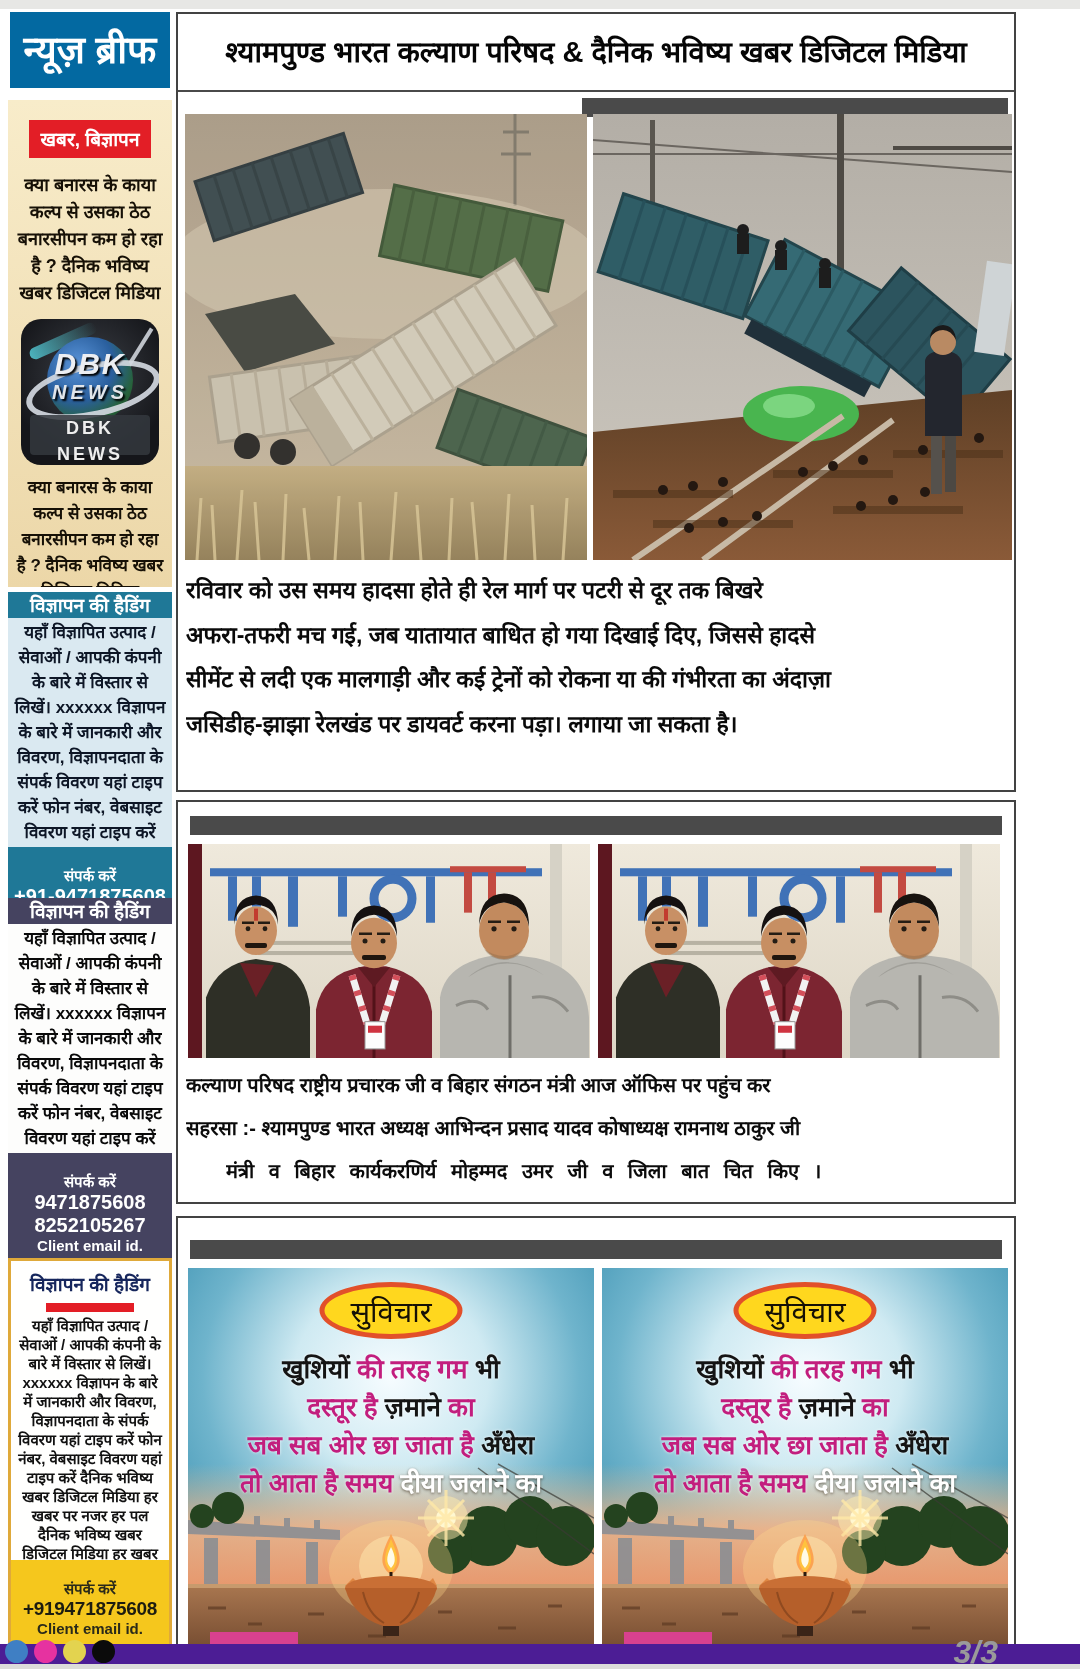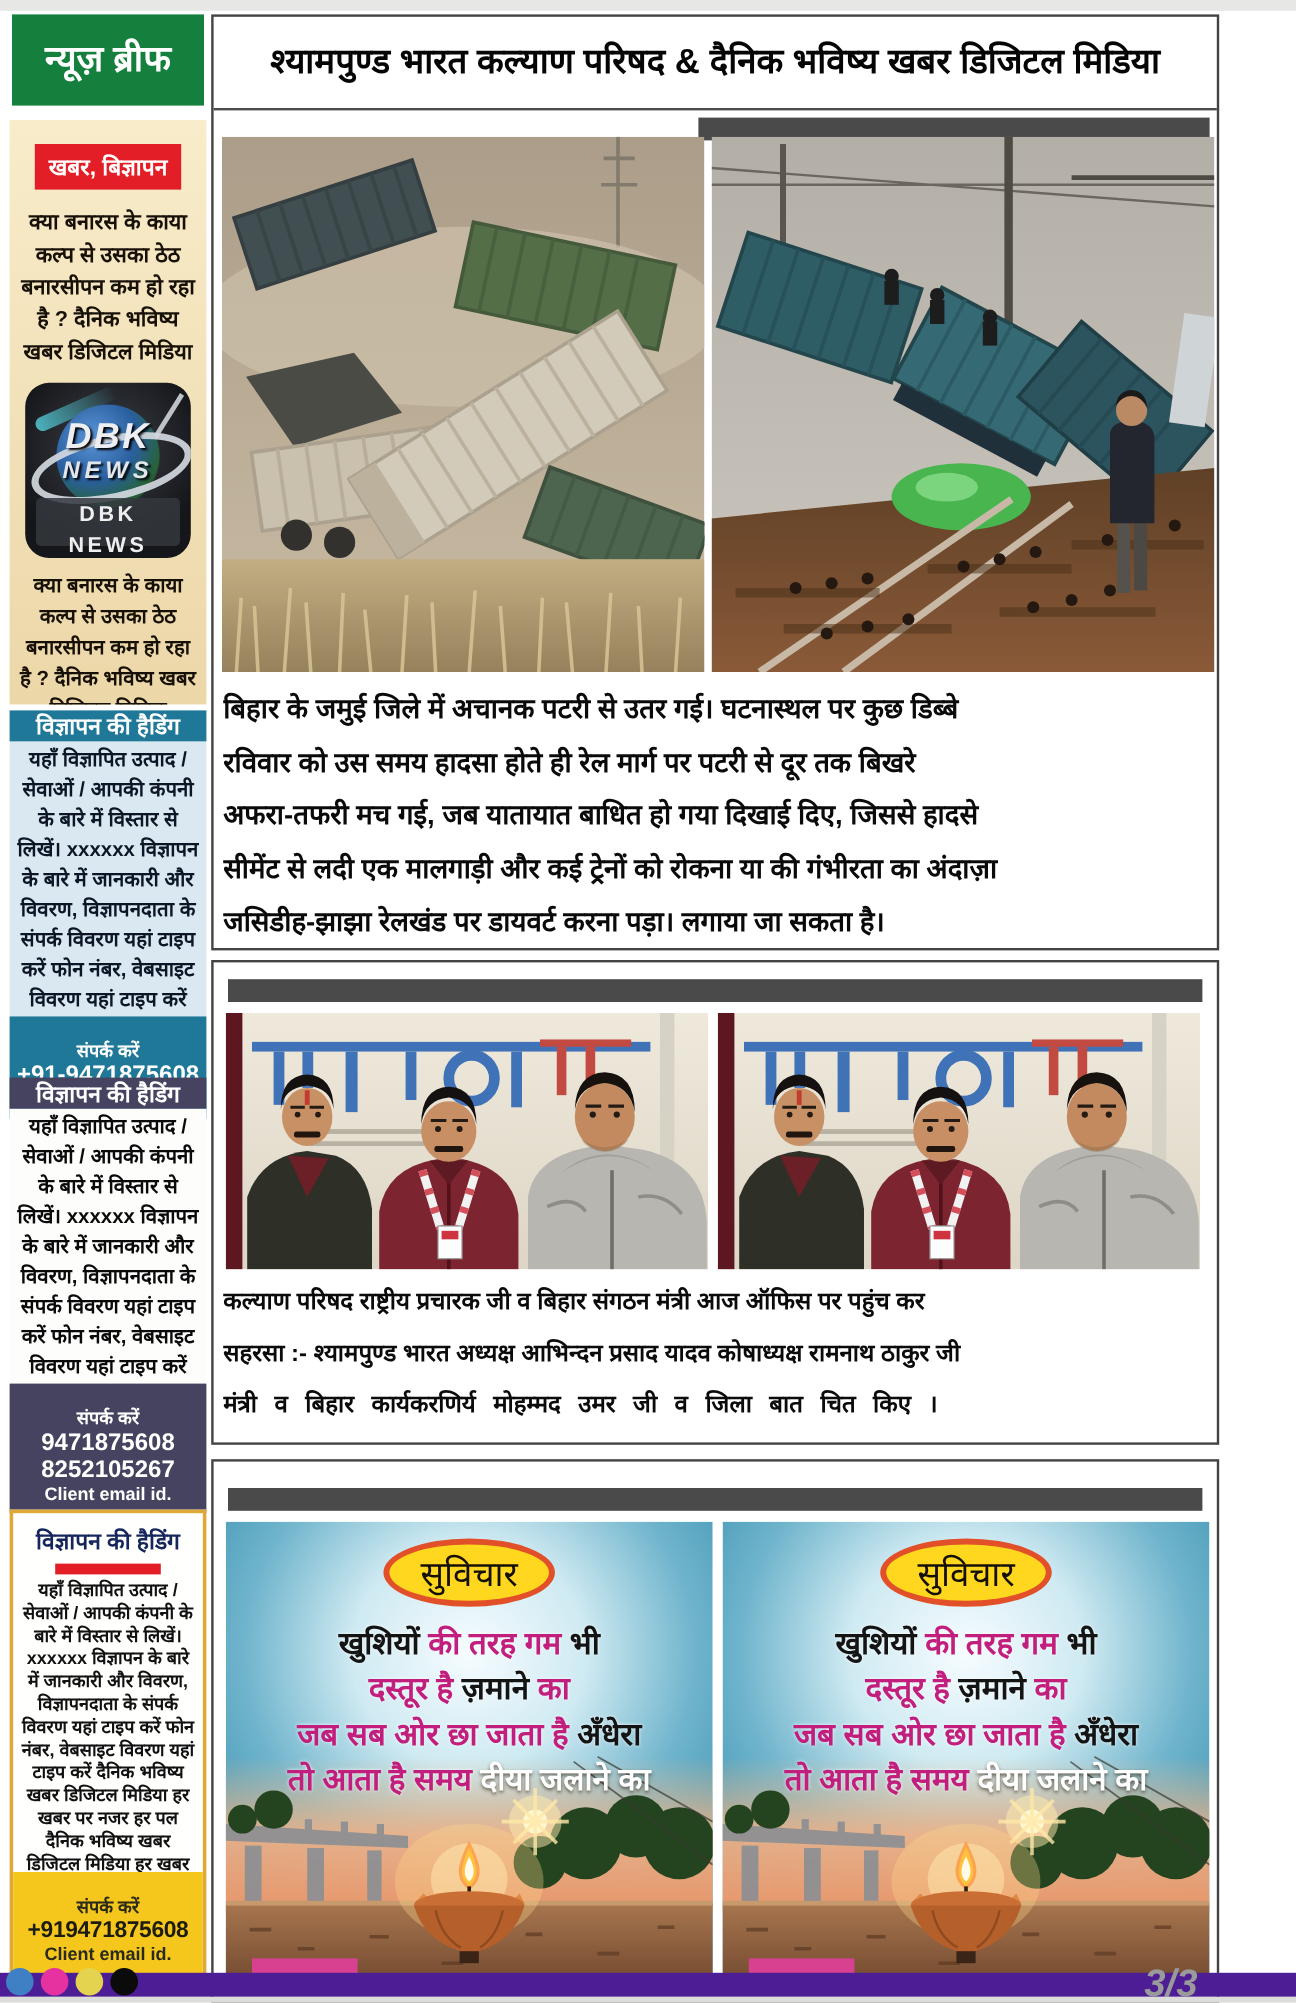--- a/index.html
+++ b/index.html
@@ -4,22 +4,22 @@
 <style>
   html,body{margin:0;padding:0;}
   body{
     width:1080px;height:1669px;position:relative;background:#ffffff;
     font-family:"Liberation Sans","DejaVu Sans",sans-serif;overflow:hidden;
   }
   .abs{position:absolute;}
   .topstrip{left:0;top:0;width:1080px;height:9px;background:#e7e7e5;}
 
   
-  .brand{left:10px;top:12px;width:160px;height:76px;background:#15803d;color:#fff;
-    font-weight:bold;font-size:30px;text-align:center;line-height:76px;white-space:nowrap;overflow:hidden;}
+  .brand{left:10px;top:12px;width:160px;height:76px;background:#0369a1;color:#fff;
+    font-weight:bold;font-size:38px;text-align:center;line-height:76px;white-space:nowrap;overflow:hidden;}
   .newsbox{left:8px;top:100px;width:164px;height:487px;background:linear-gradient(180deg,#f8ecca,#ecd7a8);
     overflow:hidden;text-align:center;}
   .newsbadge{display:block;width:fit-content;margin:20px auto 0;background:#e31e26;color:#fff;
     font-weight:bold;font-size:19px;padding:6px 12px;white-space:nowrap;}
   .newspara{font-weight:bold;color:#161006;font-size:18px;line-height:27px;padding:0 8px;margin-top:14px;}
   .newspara2{font-weight:bold;color:#161006;font-size:17px;line-height:26px;padding:0 8px;margin-top:10px;}
   .logo{position:relative;width:138px;height:146px;margin:12px auto 0;border-radius:20px;overflow:hidden;
     background:radial-gradient(circle at 50% 38%,#3c4047,#15161a 72%);}
   .logo .globe{position:absolute;left:26px;top:18px;width:86px;height:86px;border-radius:50%;
     background:radial-gradient(circle at 35% 32%,#5a95da,#2a5f9e 45%,#27633a 72%,#14301f 95%);}
@@ -77,21 +77,21 @@
   .nline::after{content:"";display:inline-block;width:100%;}
 
   .box2{top:800px;height:404px;}
   .bar2{top:14px;left:12px;width:812px;}
   .ppl{position:absolute;top:42px;width:402px;height:214px;}
   .pplL{left:10px;} .pplR{left:420px;}
   .slines{position:absolute;left:8px;right:8px;top:262px;}
   .sline{font-weight:bold;color:#0b0b0b;font-size:20px;line-height:43px;
     text-align:justify;text-align-last:justify;overflow:hidden;white-space:nowrap;}
   .sline::after{content:"";display:inline-block;width:100%;}
-  .sline.last{text-align-last:left;word-spacing:9px;}
+  .sline.last{text-align-last:left;word-spacing:9px;margin-left:40px;}
 
   .box3{top:1216px;height:453px;z-index:1;}
   .bar3{top:22px;left:12px;width:812px;}
   .quote-card{position:absolute;top:50px;width:406px;height:392px;overflow:hidden;}
   .qL{left:10px;} .qR{left:424px;}
   .quote-bg{position:absolute;left:0;top:0;width:100%;height:100%;}
   .q-badge{position:absolute;left:50%;top:14px;transform:translateX(-50%);
     background:#ffd71e;border:5px solid #e2502a;border-radius:50%;padding:4px 26px;
     font-weight:normal;font-size:29px;color:#151005;white-space:nowrap;}
   .q-lines{position:absolute;left:0;top:82px;width:100%;text-align:center;font-weight:bold;font-size:26px;line-height:38px;}
@@ -412,21 +412,20 @@
     <g>
       <rect x="338" y="318" width="11" height="62" fill="#55514c"></rect>
       <rect x="352" y="318" width="11" height="60" fill="#4c4843"></rect>
       <path d="M332,248 Q332,238 350,236 Q368,238 369,250 V322 H332 Z" fill="#23262e"></path>
       <circle cx="350" cy="228" r="13" fill="#b98a63"></circle>
       <path d="M337,224 Q338,212 350,211 Q362,212 363,226 Q358,216 350,216 Q342,216 337,224 Z" fill="#1a1a1a"></path>
     </g>
   </svg>
 
   <div class="newslines">
-    <div class="nline">बिहार के जमुई जिले में अचानक पटरी से उतर गई। घटनास्थल पर कुछ डिब्बे</div>
     <div class="nline">रविवार को उस समय हादसा होते ही रेल मार्ग पर पटरी से दूर तक बिखरे</div>
     <div class="nline">अफरा-तफरी मच गई, जब यातायात बाधित हो गया दिखाई दिए, जिससे हादसे</div>
     <div class="nline">सीमेंट से लदी एक मालगाड़ी और कई ट्रेनों को रोकना या की गंभीरता का अंदाज़ा</div>
     <div class="nline">जसिडीह-झाझा रेलखंड पर डायवर्ट करना पड़ा। लगाया जा सकता है।</div>
   </div>
 </div>
 
 <div class="abs mainbox box2">
   <div class="graybar bar2"></div>
   <svg class="ppl pplL" viewBox="0 0 402 212" preserveAspectRatio="none">

